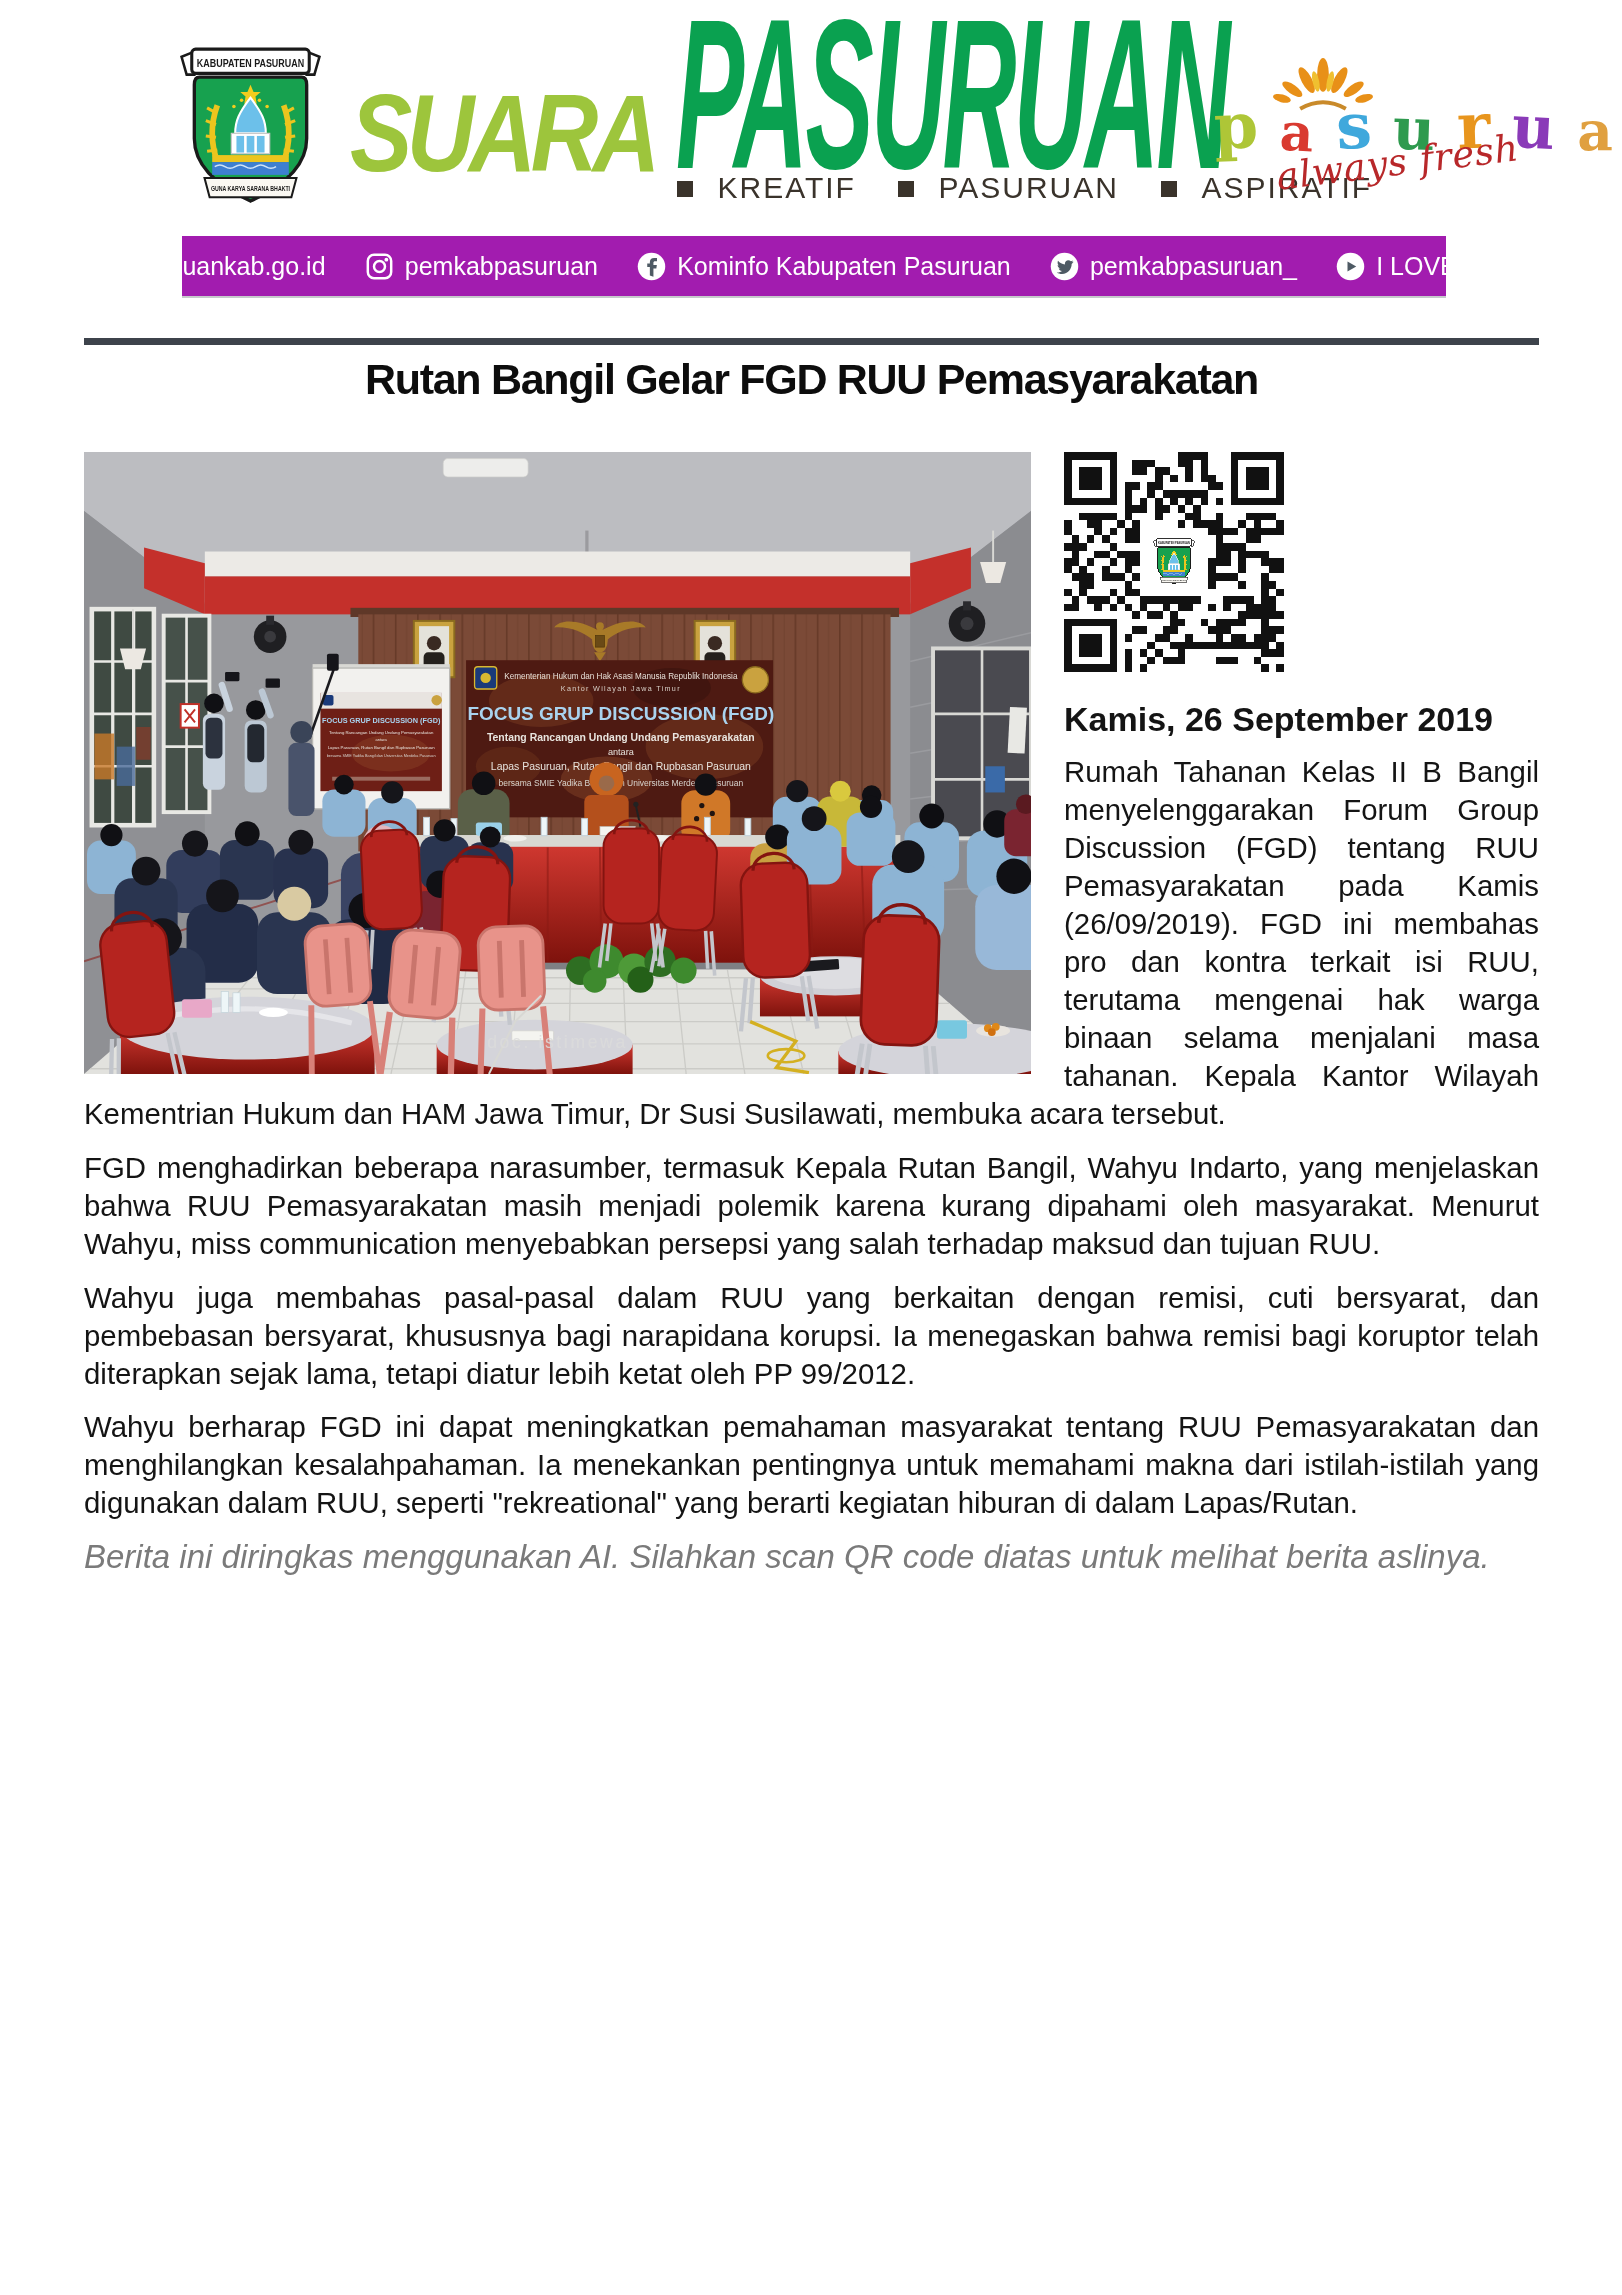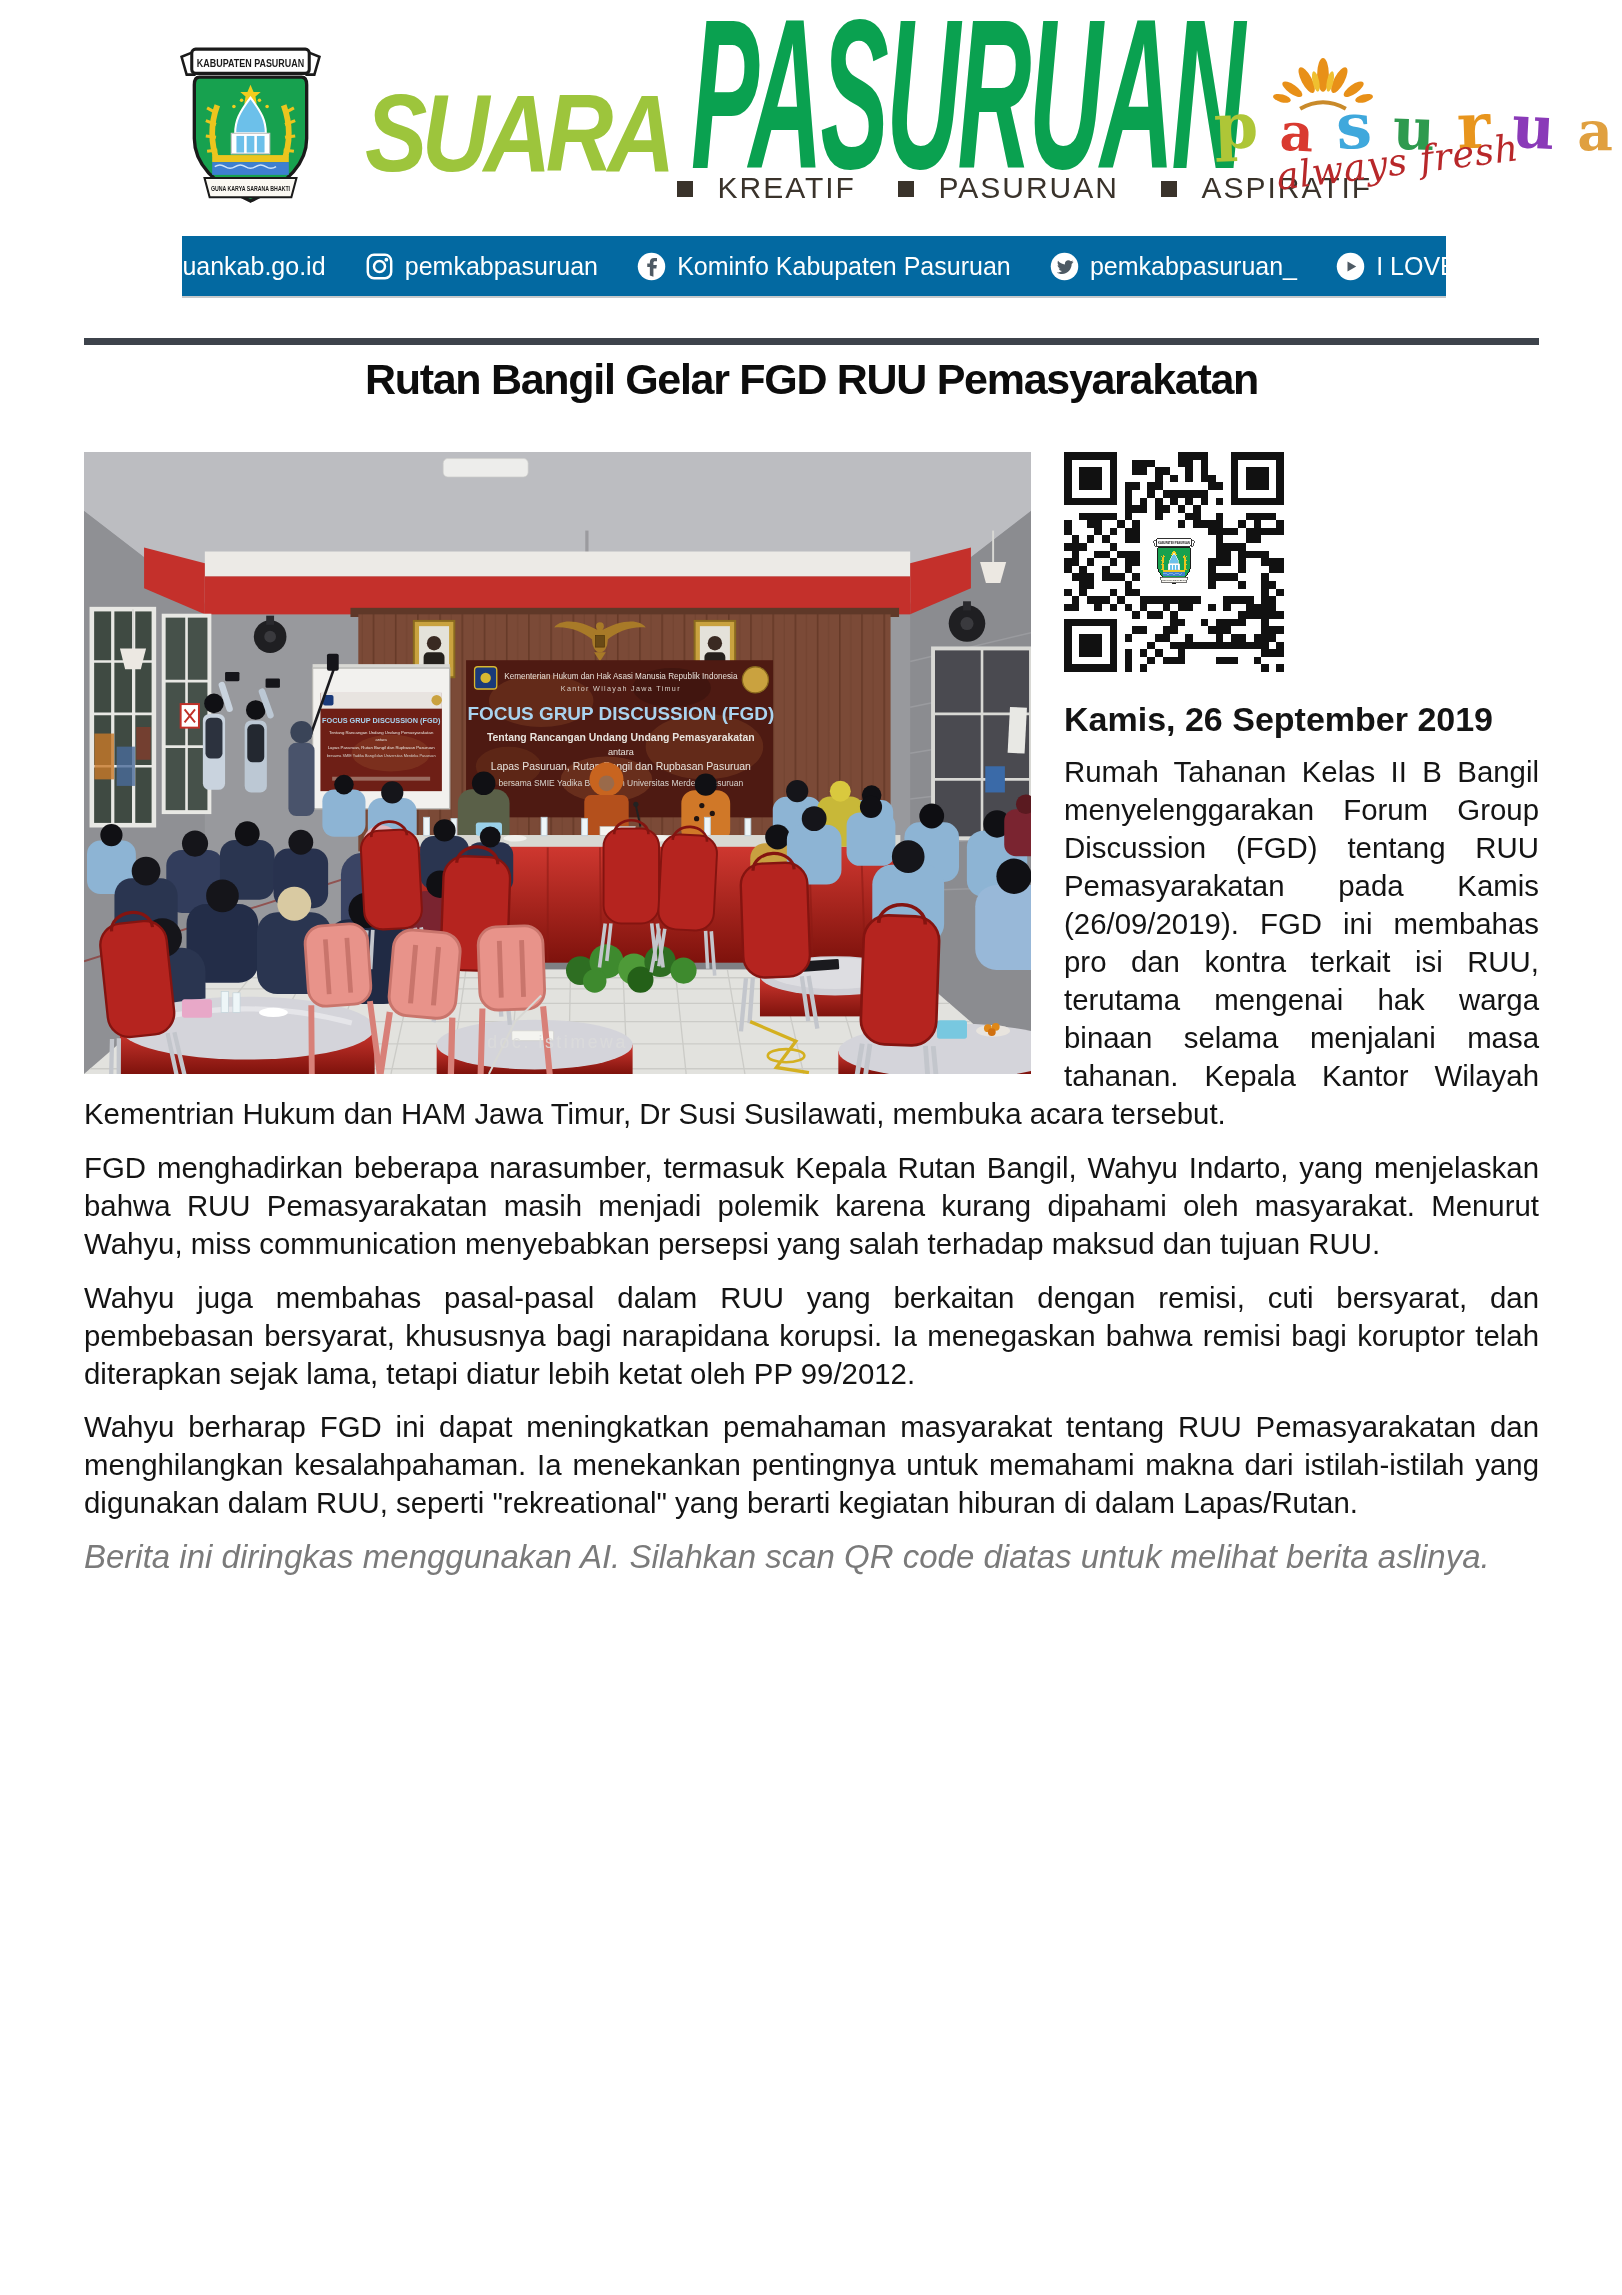--- a/index.html
+++ b/index.html
@@ -1,20 +1,20 @@
 <!DOCTYPE html>
 <html style="font-size:10.5px"><head>
 <meta charset="utf-8">
 <style>
   html,body{margin:0;padding:0;background:#888;}
   .page{position:relative;width:1623px;height:2295px;background:#ffffff;overflow:hidden;
         font-family:"Liberation Sans",sans-serif;color:#111;}
   
   .crest{position:absolute;left:172px;top:44px;width:157px;height:166px;}
-  .wordmark{position:absolute;left:365px;top:23.6px;width:824px;height:181px;}
+  .wordmark{position:absolute;left:350px;top:23.6px;width:824px;height:181px;}
   .wm-suara{position:absolute;left:0;bottom:17px;font-size:110px;line-height:1;font-weight:800;
             font-style:italic;letter-spacing:-6.5px;color:#9dc53c;transform:scaleX(.85);
             transform-origin:left bottom;white-space:nowrap;}
   .wm-pasuruan{position:absolute;left:326px;bottom:3.9px;font-size:213px;line-height:1;font-weight:800;
             font-style:italic;letter-spacing:-5.2px;color:#0aa150;transform:scaleX(.48);
             transform-origin:left bottom;white-space:nowrap;}
   .tagline{position:absolute;left:677px;top:171px;display:flex;align-items:center;
            font-size:30px;letter-spacing:2px;color:#3a332b;white-space:nowrap;gap:13px;}
   .tagline .sq{width:15.7px;height:15.7px;background:#3a332b;display:inline-block;margin:2.6px 11.8px 0 0;}
   .tagline .word{margin-right:29px;}
@@ -28,21 +28,21 @@
   .fresh-word span:nth-child(3){transform:rotate(-3deg);}
   .fresh-word span:nth-child(4){font-size:58px;transform:translateY(1.3px) rotate(2deg);}
   .fresh-word span:nth-child(5){transform:rotate(-2deg);}
   .fresh-word span:nth-child(6){font-size:59px;transform:rotate(3deg);}
   .fresh-word span:nth-child(7){font-size:55px;transform:translateY(2px);}
   .fresh-word span:nth-child(8){transform:rotate(-2deg);}
   .fresh-script{position:absolute;left:60px;top:98px;font-family:"DejaVu Serif",serif;
                 font-style:italic;font-size:37px;color:#b8282a;transform:rotate(-7deg);
                 transform-origin:left top;letter-spacing:0.7px;white-space:nowrap;}
   
-  .social-bar{position:absolute;left:182px;top:236px;width:1264px;height:60px;background:#0369a1;
+  .social-bar{position:absolute;left:182px;top:236px;width:1264px;height:60px;background:#a21caf;
               display:flex;align-items:center;justify-content:center;gap:37px;
               border-bottom:2.6px solid #c6c9cb;box-sizing:content-box;}
   .social-item{display:flex;align-items:center;gap:9.2px;color:#fff;font-size:25px;white-space:nowrap;}
   .social-item svg{width:33px;height:33px;flex:none;}
   
   .rule{position:absolute;left:84px;top:338px;width:1455px;height:6.5px;background:#3d434b;}
   .headline{position:absolute;left:84px;top:355px;width:1455px;margin:0;text-align:center;
             font-size:43px;font-weight:bold;letter-spacing:-1.3px;color:#0d0d0d;}
   
   .article{position:absolute;left:84px;top:452px;width:1455px;font-size:29.4px;line-height:38px;

